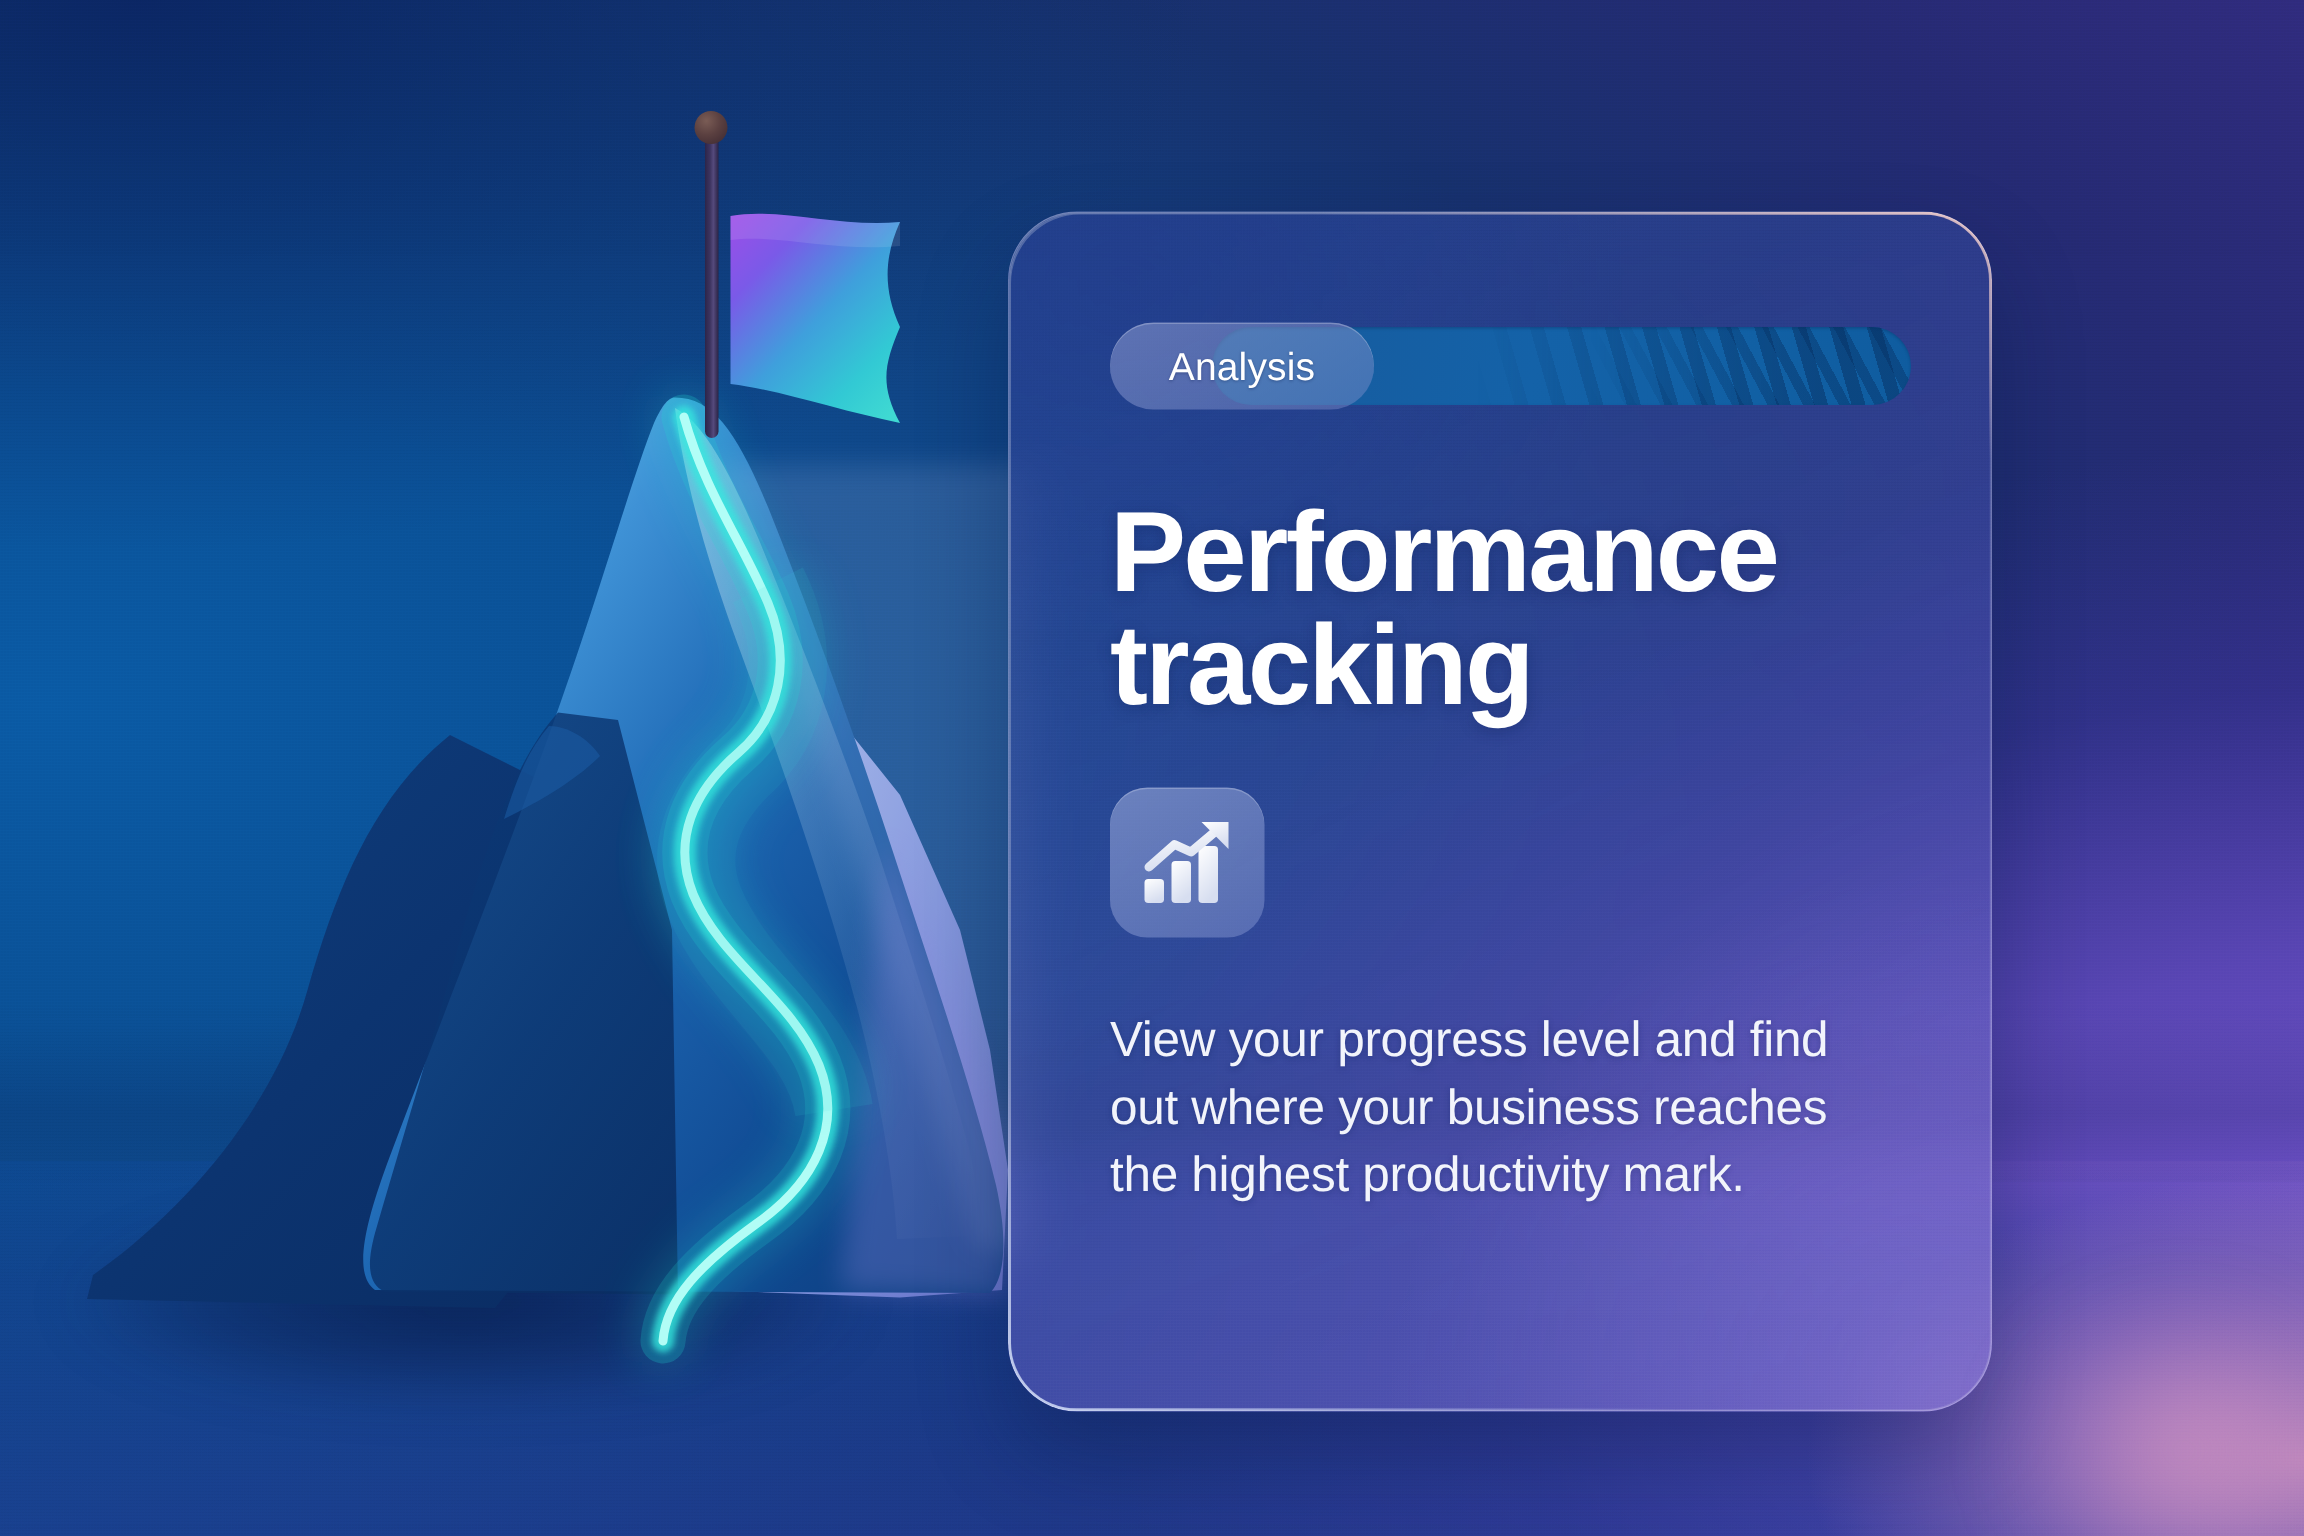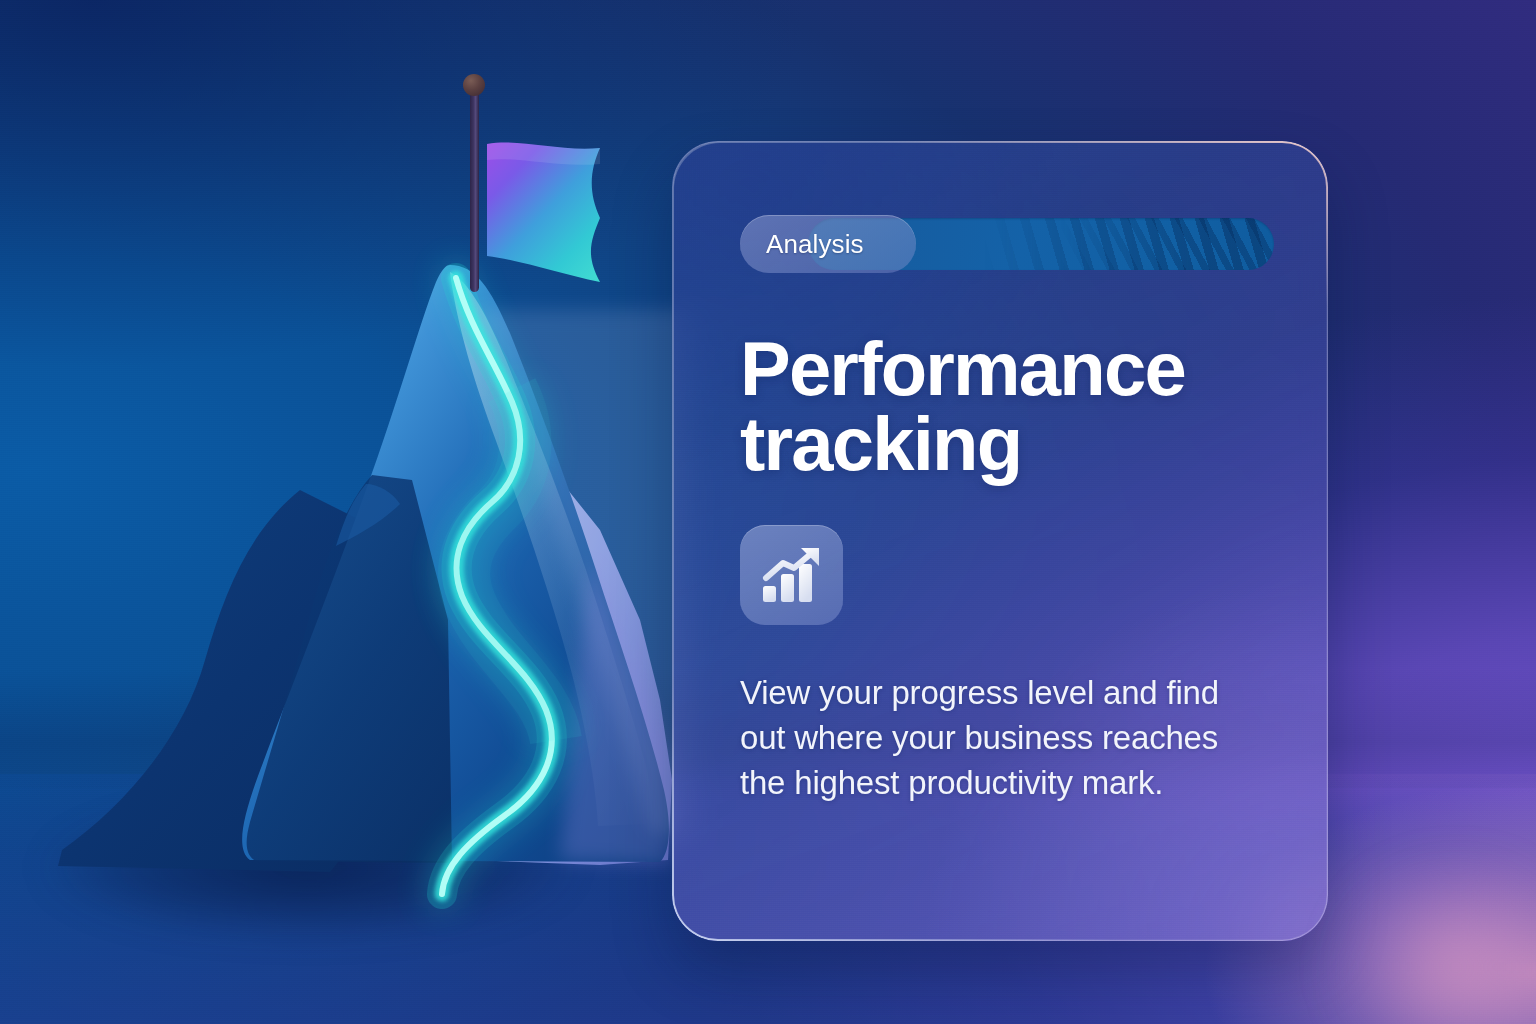--- a/index.html
+++ b/index.html
@@ -142,21 +142,21 @@
   
   .header-row {
     position:relative; height:58px; margin-bottom:58px;
   }
   #analysis-pill {
     position:absolute; left:0; top:0;
     height:58px; min-width:176px;
     border-radius:29px;
     background:linear-gradient(150deg, rgba(148,162,214,0.52) 0%, rgba(124,140,202,0.44) 100%);
     box-shadow:inset 0 1px 0 rgba(255,255,255,0.24);
-    display:flex; align-items:center; justify-content:flex-start;
+    display:flex; align-items:center; justify-content:center;
     padding:0 26px;
     z-index:3;
   }
   #analysis-pill span {
     color:#ffffff; font-size:26px; letter-spacing:0.1px;
     text-shadow:0 1px 2px rgba(8,22,70,0.35);
     white-space:nowrap;
   }
   #progress-track {
     position:absolute; left:68px; right:-2px; top:3px;

